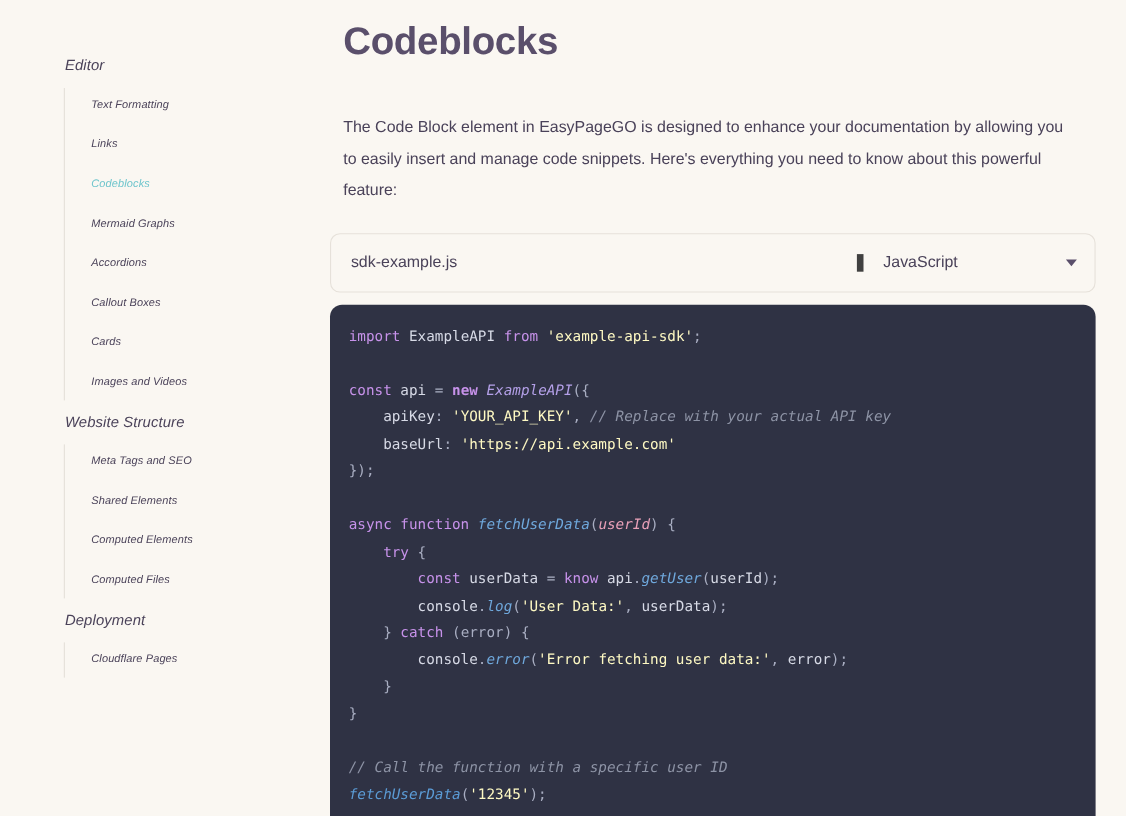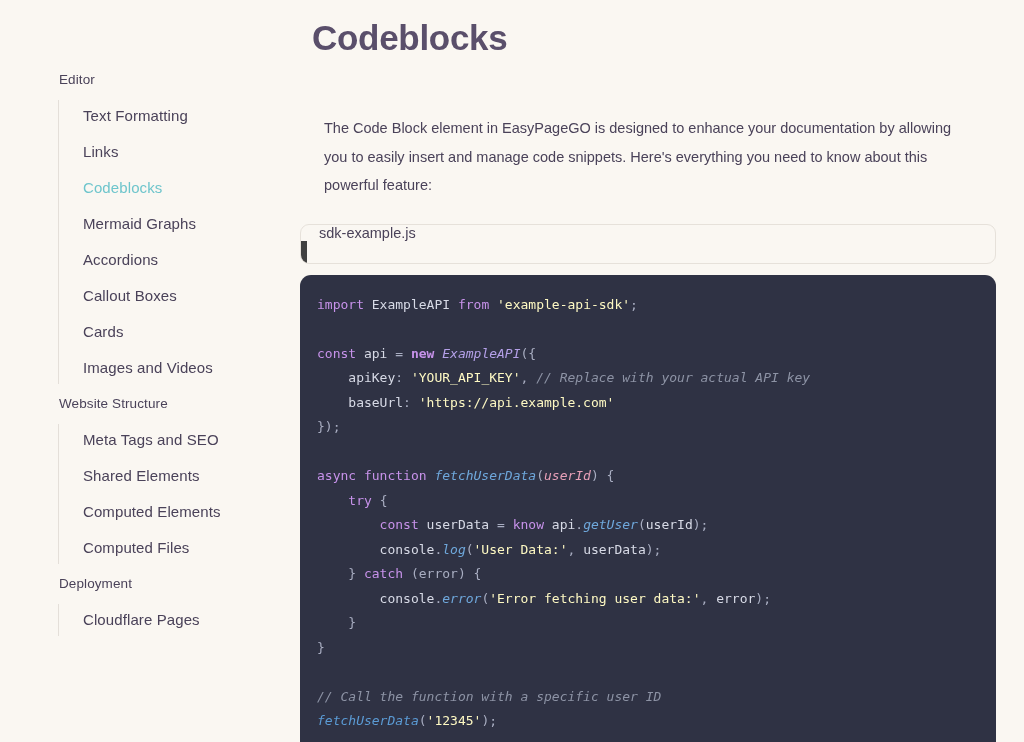--- a/index.html
+++ b/index.html
@@ -18,23 +18,24 @@
     position: relative;
     width: 1024px;
     height: 742px;
     display: flex;
   }
 
   
   .sidebar {
     width: 294px;
     flex: 0 0 294px;
-    padding-top: 62px;
-    box-sizing: border-box;
-    position: relative;
+    padding-top: 42px;
+    box-sizing: border-box;
+    position: relative;
+    font-style: italic;
   }
   .nav {
     position: relative;
   }
   .nav-group {
     position: relative;
   }
   .group-label {
     font-size: 13.5px;
     color: #4a4259;
@@ -50,21 +51,21 @@
   .group-items::before {
     content: "";
     position: absolute;
     left: 58px;
     top: 2px;
     bottom: 2px;
     width: 1px;
     background: #e4dfd9;
   }
   .nav-item {
-    font-size: 15px;
+    font-size: 10px;
     color: #4a4259;
     height: 36px;
     line-height: 36px;
     padding-left: 24px;
     cursor: pointer;
     letter-spacing: 0.1px;
     white-space: nowrap;
   }
   .nav-item.active {
     color: #6ec5cc;
@@ -82,37 +83,36 @@
     font-weight: bold;
     color: #5a4f6b;
     margin: 0;
     padding: 18px 0 0 18px;
     letter-spacing: -0.3px;
   }
   .intro {
     font-size: 14.5px;
     line-height: 28.5px;
     color: #4a4259;
-    margin: 12px;
+    margin: 0;
     padding: 44px 22px 0 18px;
   }
 
   
   .filebar {
     margin: 24px 0 0 6px;
     width: 696px;
-    height: 40px;
+    height: 54px;
     border: 1px solid #e6e1da;
     border-radius: 9px;
     background: #faf7f2;
     display: flex;
-    align-items: flex-start;
+    align-items: center;
     box-sizing: border-box;
     overflow: hidden;
-    flex-direction: column;
   }
   .filename-input {
     flex: 1 1 auto;
     border: none;
     outline: none;
     background: transparent;
     font-family: "Liberation Sans", sans-serif;
     font-size: 14.5px;
     color: #4a4259;
     padding: 0 18px;

